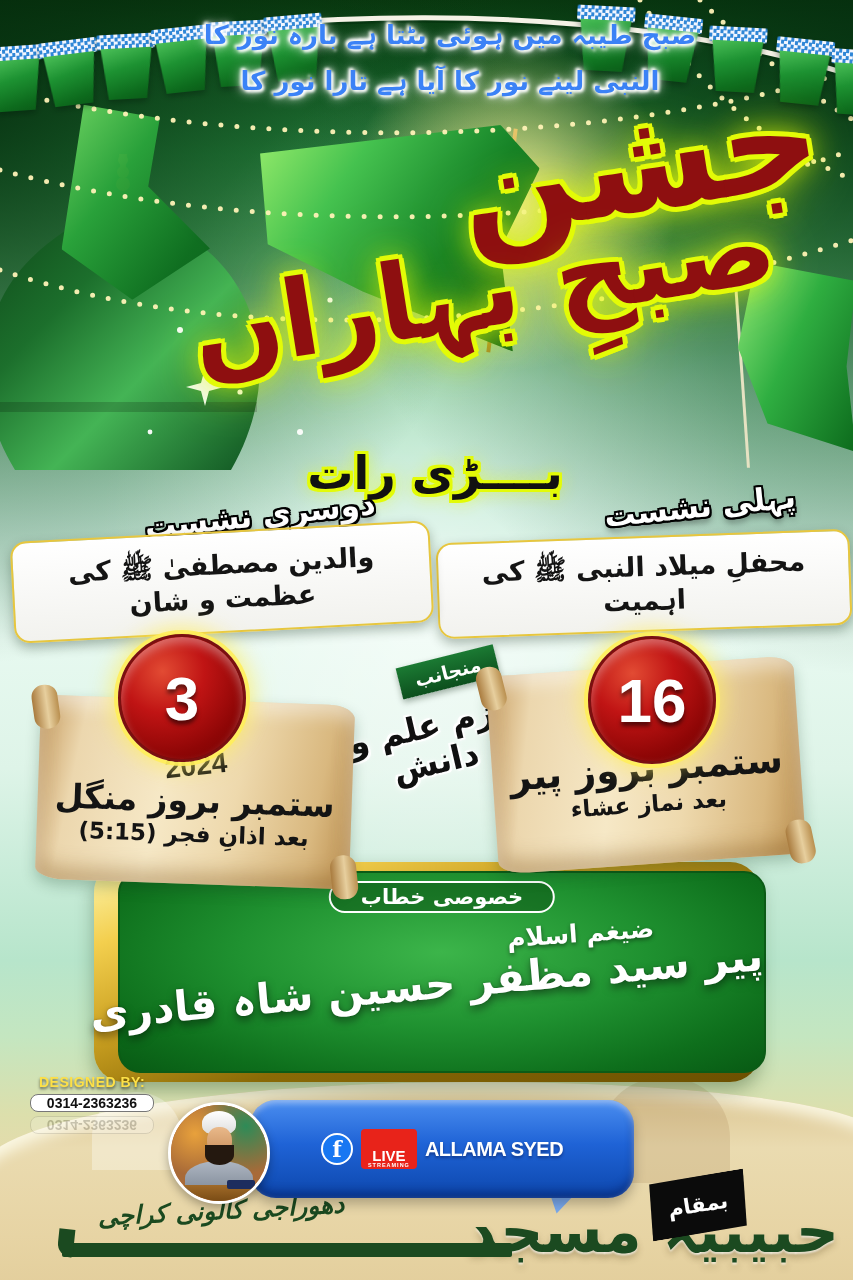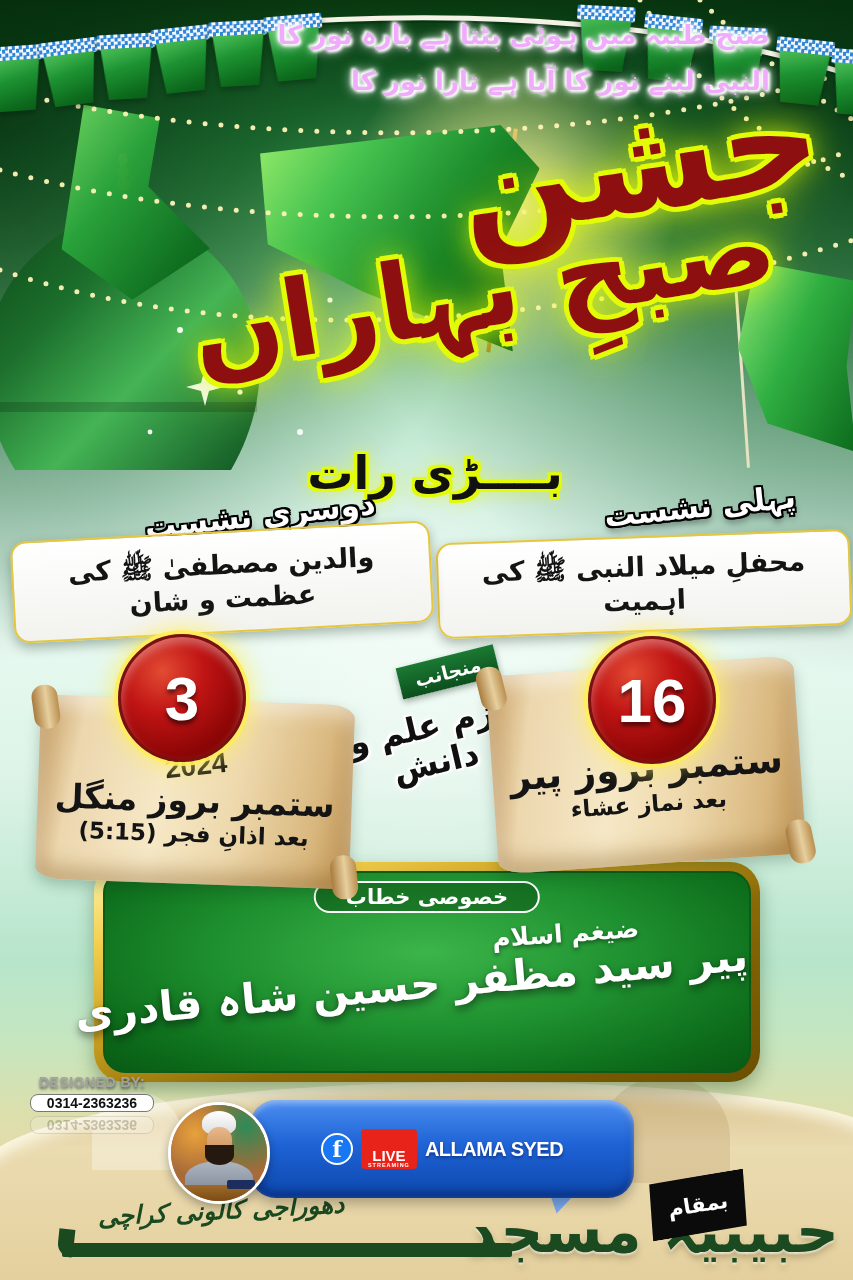--- a/index.html
+++ b/index.html
@@ -44,22 +44,22 @@
   .pole3{left:740px;top:268px;width:3px;height:200px;background:#e6e2c2;transform:rotate(-4deg);z-index:2;}
 
   .flag{position:absolute;width:58px;height:66px;z-index:3;filter:drop-shadow(0 3px 3px rgba(0,20,5,.35));}
   .band{height:15px;border-radius:2px;
     background:repeating-conic-gradient(#f2f6ff 0% 25%, #2f86d6 0% 50%);background-size:7px 7px;}
   .cloth{height:51px;margin-top:-1px;
     background:linear-gradient(165deg,#4cc159 0%,#1d9232 40%,#0d6b1d 80%,#0a5a17 100%);
     clip-path:polygon(6% 0,94% 0,82% 100%,16% 100%);}
 
   
-  .verse{left:130px;top:12px;width:640px;z-index:3;text-align:right;direction:rtl;
-    color:#f0abfc;font-weight:bold;font-size:26px;line-height:1.78;
+  .verse{left:130px;top:12px;width:640px;z-index:3;text-align:center;direction:rtl;
+    color:#3b82f6;font-weight:bold;font-size:26px;line-height:1.78;
     text-shadow:0 0 5px #fff,0 0 9px #fff,0 0 14px #fff,2px 2px 3px #fff,-2px -2px 3px #fff;}
 
   .ytxt{text-shadow:5px 0 0 #e3fb07,-5px 0 0 #e3fb07,0 5px 0 #e3fb07,0 -5px 0 #e3fb07,
     4px 4px 0 #e3fb07,-4px 4px 0 #e3fb07,4px -4px 0 #e3fb07,-4px -4px 0 #e3fb07,
     0 0 30px rgba(227,251,7,.95),0 0 55px rgba(227,251,7,.6);}
   .title{left:120px;top:128px;width:710px;z-index:4;transform:rotate(-9deg);
     direction:rtl;color:#8e0f10;font-weight:bold;}
   .t1{font-size:138px;line-height:.9;text-align:right;padding-left:70px;}
   .t2{font-size:106px;line-height:1;margin-top:-14px;text-align:center;}
   .subtitle{left:205px;top:446px;width:460px;z-index:4;text-align:center;direction:rtl;
@@ -114,34 +114,34 @@
   .org-name{left:348px;top:708px;width:168px;z-index:6;transform:rotate(-13deg);direction:rtl;
     font-size:33px;font-weight:bold;color:#101010;text-align:center;line-height:1.12;
     text-shadow:0 0 4px #fff,0 0 8px #fff,2px 2px 0 #fff,-2px -2px 0 #fff;}
 
   
   .banner{left:94px;top:862px;width:666px;height:220px;z-index:6;border-radius:30px;
     background:linear-gradient(160deg,#fdf6b0 0%,#f3cf4e 18%,#caa021 38%,#8a6a06 60%,#6b4f00 100%);
     padding:9px;box-sizing:border-box;box-shadow:0 8px 18px rgba(30,60,20,.35);}
   .banner-in{width:100%;height:100%;border-radius:22px;position:relative;border:2px solid #0c5b16;
     box-sizing:border-box;
-    background:radial-gradient(ellipse at 50% 40%, #3cb54a 0%, #1f9130 45%, #0e6f1c 78%, #085a14 100%);}
+    background:radial-gradient(ellipse at 50% 40%, #3cb54a 0%, #1f9130 45%, #0e6f1c 78%, #085a14 100%);margin-left:15px;}
   .badge-pill{position:absolute;top:8px;left:50%;transform:translateX(-50%);
     border:2px solid #fff;border-radius:999px;padding:2px 30px;color:#fff;font-weight:bold;
     font-size:21px;background:rgba(8,70,16,.45);direction:rtl;white-space:nowrap;}
   .honorific{position:absolute;top:46px;right:110px;color:#fff;font-size:25px;font-weight:bold;
     transform:rotate(-4deg);direction:rtl;text-shadow:0 2px 4px rgba(0,0,0,.45);}
   .speaker-name{position:absolute;top:86px;width:100%;text-align:center;color:#fff;font-weight:bold;
     font-size:42px;transform:rotate(-5deg);white-space:nowrap;direction:rtl;
     text-shadow:0 4px 8px rgba(0,0,0,.5),0 0 2px rgba(0,0,0,.3);}
 
   
   .designed{left:30px;top:1074px;width:124px;z-index:8;display:flex;flex-direction:column;
     align-items:center;gap:4px;text-align:center;}
-  .d-label{font-family:"Liberation Sans",sans-serif;font-weight:800;font-size:14px;color:#a3a3a3;
+  .d-label{font-family:"Liberation Sans",sans-serif;font-weight:800;font-size:14px;color:#fde047;
     letter-spacing:.5px;text-shadow:0 2px 3px rgba(0,0,0,.6);}
   .d-brand-box{background:linear-gradient(180deg,#33337a,#101038);border:2px solid #f2f2f2;
     border-radius:10px;padding:1px 8px 4px;color:#fff;width:100%;box-sizing:border-box;}
   .d-brand{font-family:"DejaVu Serif",serif;font-style:italic;font-size:21px;line-height:1.1;}
   .d-brand-sub{font-family:"DejaVu Serif",serif;font-size:11px;letter-spacing:4px;margin-top:-1px;}
   .d-phone{background:#fff;border:1.5px solid #777;border-radius:8px;color:#111;width:100%;
     box-sizing:border-box;font-family:"Liberation Sans",sans-serif;font-weight:800;font-size:14px;
     padding:0 4px;}
   .d-reflect{transform:scaleY(-1);opacity:.2;max-height:42px;overflow:hidden;width:100%;
     display:flex;flex-direction:column;gap:4px;filter:blur(.4px);}

